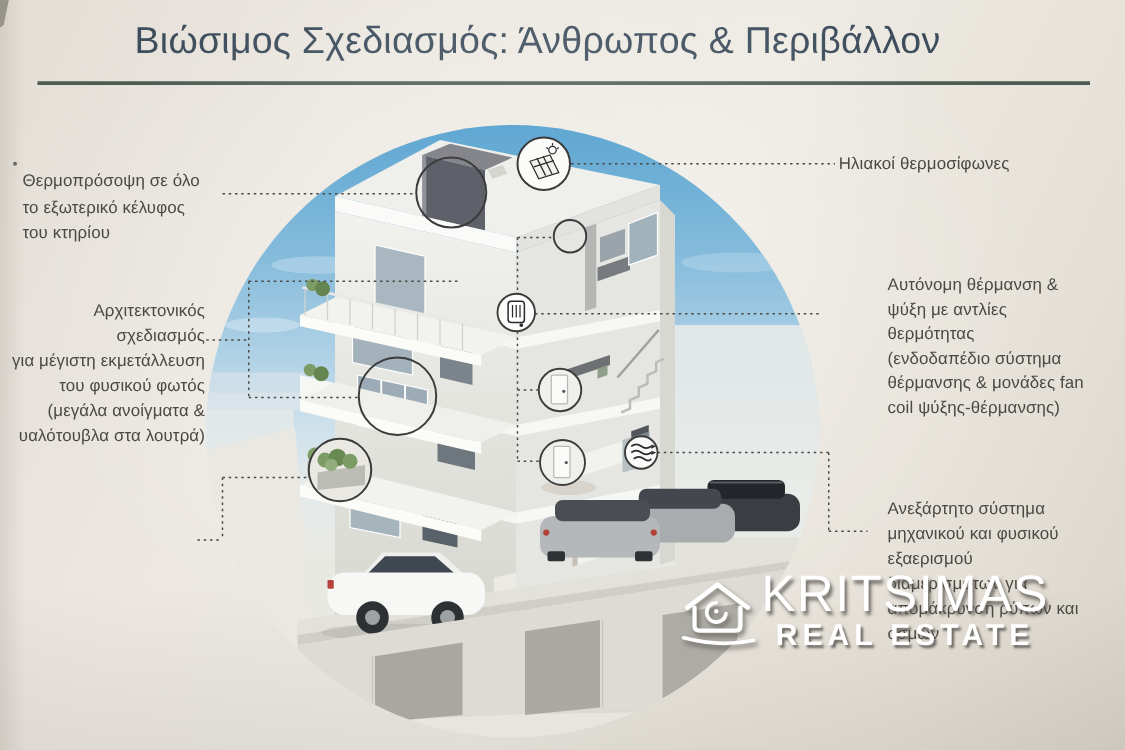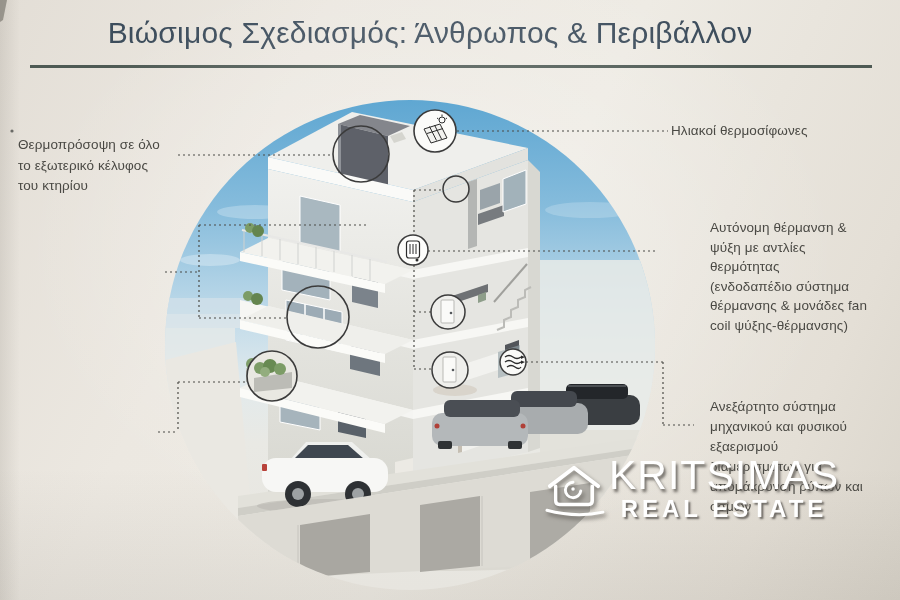--- a/index.html
+++ b/index.html
@@ -292,20 +292,25 @@
           <polygon points="521,355.5 525,357 521,359" fill="#2a2a2a" stroke="none"></polygon>
           <polygon points="521,360.5 525,362 521,364" fill="#2a2a2a" stroke="none"></polygon>
         </g>
       </g>
     </g>
   </svg>
 
   <div class="annot" id="annot-thermal">Θερμοπρόσοψη σε όλο
 το εξωτερικό κέλυφος
 του κτηρίου</div>
+  <div class="annot" id="annot-arch">Αρχιτεκτονικός σχεδιασμός
+για μέγιστη εκμετάλλευση
+του φυσικού φωτός
+(μεγάλα ανοίγματα &amp;
+υαλότουβλα στα λουτρά)</div>
   <div class="annot" id="annot-hvac">Αυτόνομη θέρμανση &amp;
 ψύξη με αντλίες
 θερμότητας
 (ενδοδαπέδιο σύστημα
 θέρμανσης &amp; μονάδες fan
 coil ψύξης-θέρμανσης)</div>
   <div class="annot" id="annot-solar">Ηλιακοί θερμοσίφωνες</div>
   <div class="annot" id="annot-vent">Ανεξάρτητο σύστημα
 μηχανικού και φυσικού
 εξαερισμού

